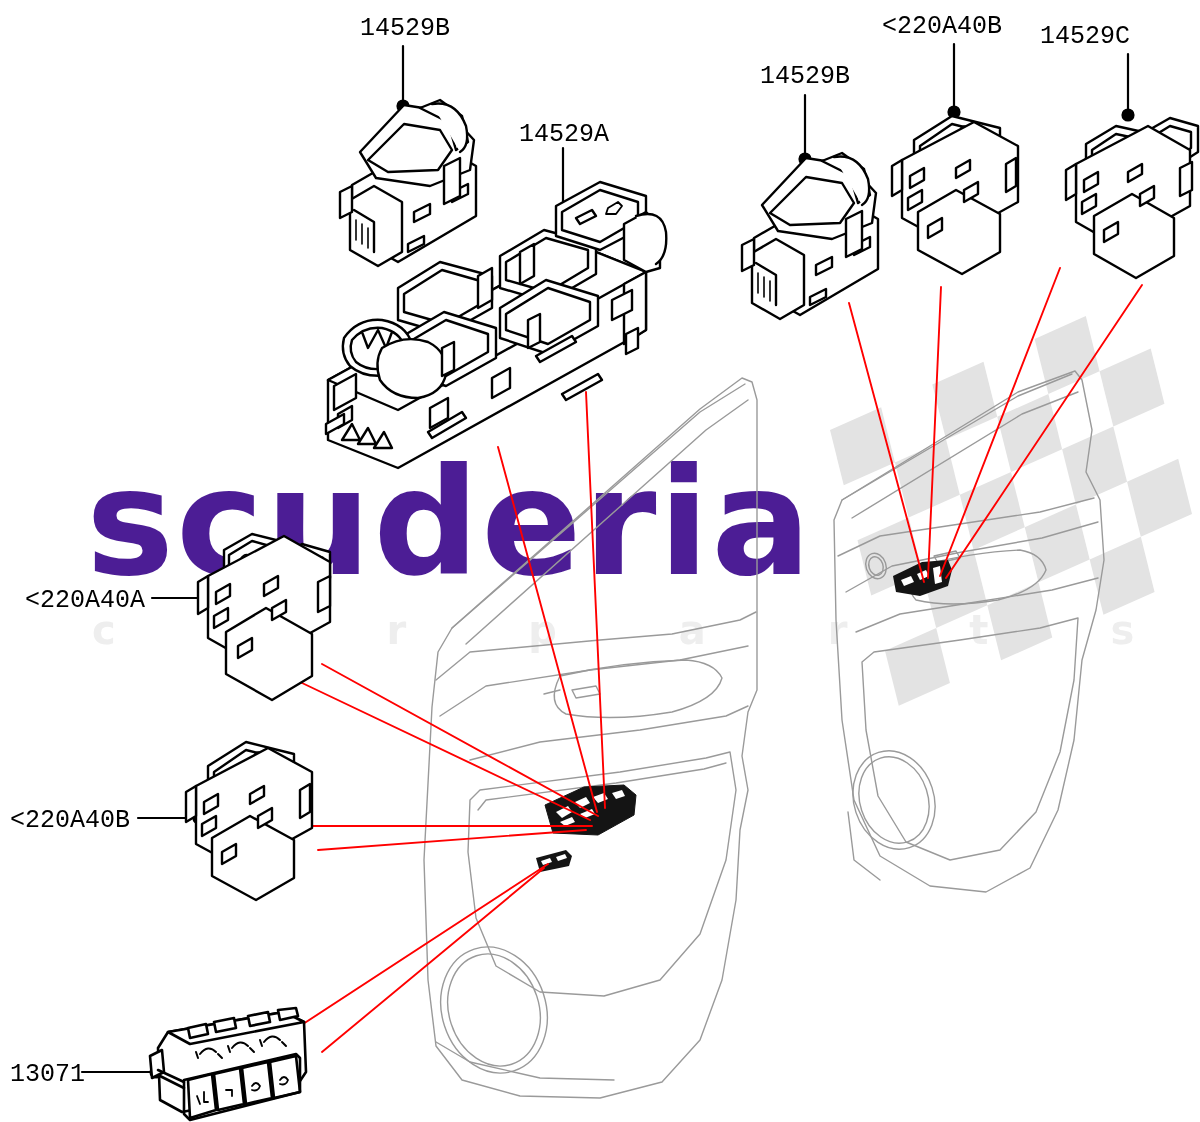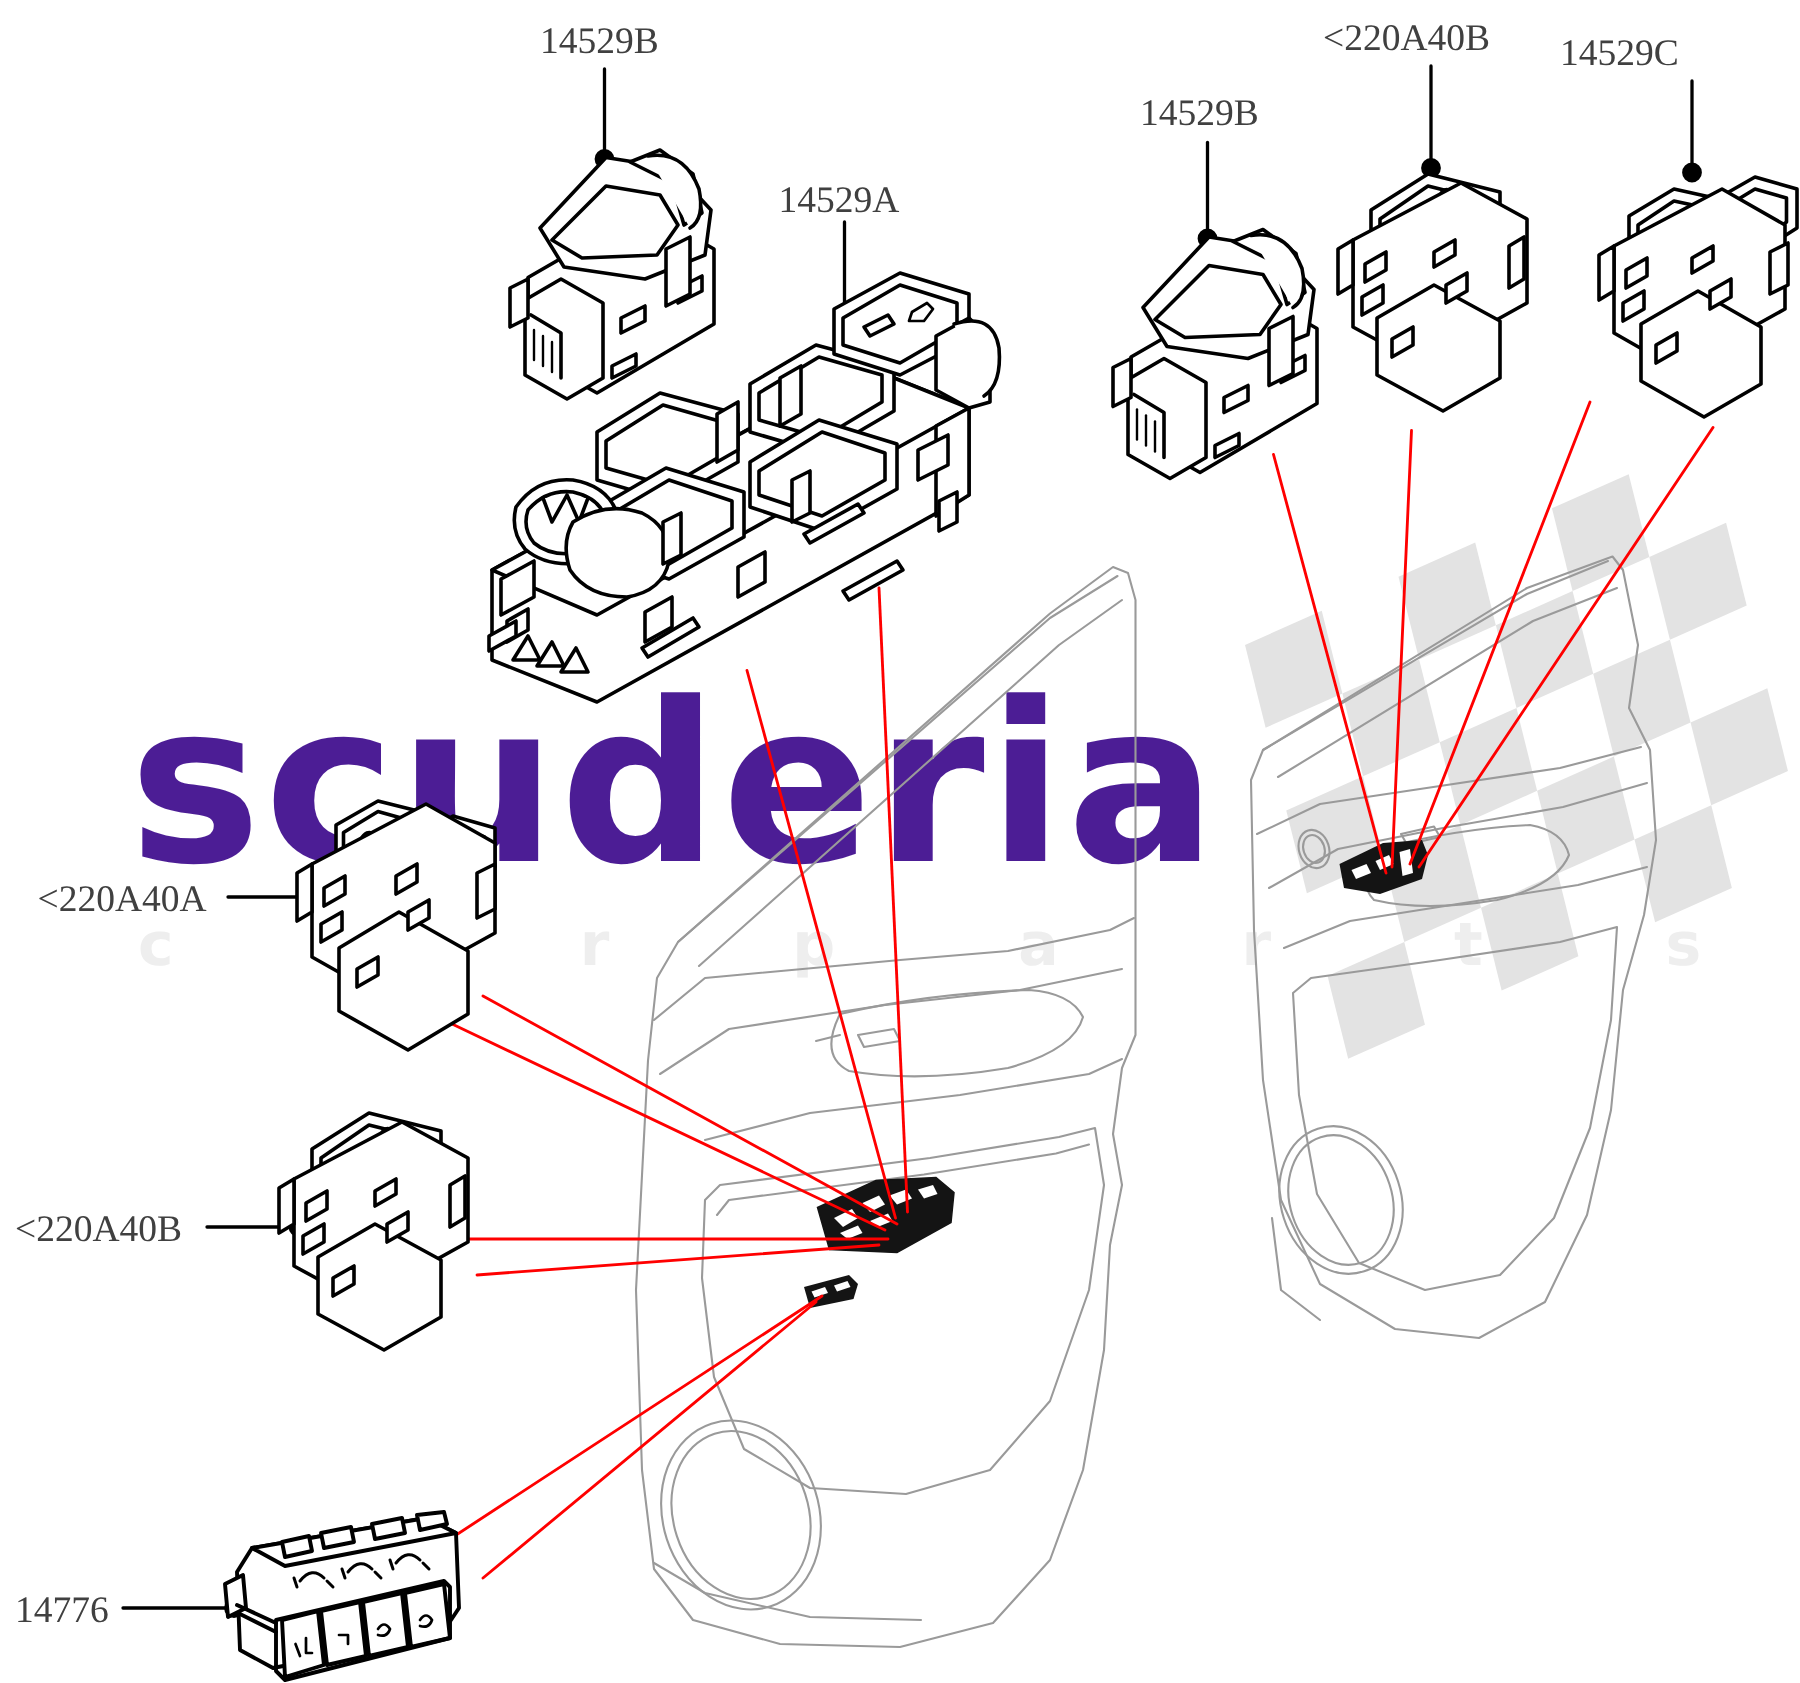--- a/index.html
+++ b/index.html
@@ -46,24 +46,24 @@
     font-weight: bold;
     font-size: 40px;
     line-height: 40px;
     letter-spacing: 54px;
     color: #eeeeee;
     user-select: none;
     white-space: nowrap;
   }
   .callout-label {
     position: absolute;
-    font-family: Liberation Serif, serif;
+    font-family: Liberation Mono, monospace;
     font-size: 25px;
     font-weight: normal;
-    color: #404040;
+    color: #000000;
     white-space: nowrap;
     user-select: none;
   }
 </style>
 </head>
 <body>
 
 <div id="diagram-root">
 
   <div class="wm-scuderia">scuderia</div>
@@ -494,15 +494,15 @@
   <div class="callout-label" style="left:760px; top:62px;">14529B</div>
 
   <div class="callout-label" style="left:882px; top:12px;">&lt;220A40B</div>
 
   <div class="callout-label" style="left:1040px; top:22px;">14529C</div>
 
   <div class="callout-label" style="left:25px; top:586px;text-align:right;">&lt;220A40A</div>
 
   <div class="callout-label" style="left:10px; top:806px;">&lt;220A40B</div>
 
-  <div class="callout-label" style="left:10px; top:1060px;">14776</div>
+  <div class="callout-label" style="left:10px; top:1060px;">13071</div>
 
 </div>
 
 </body></html>

